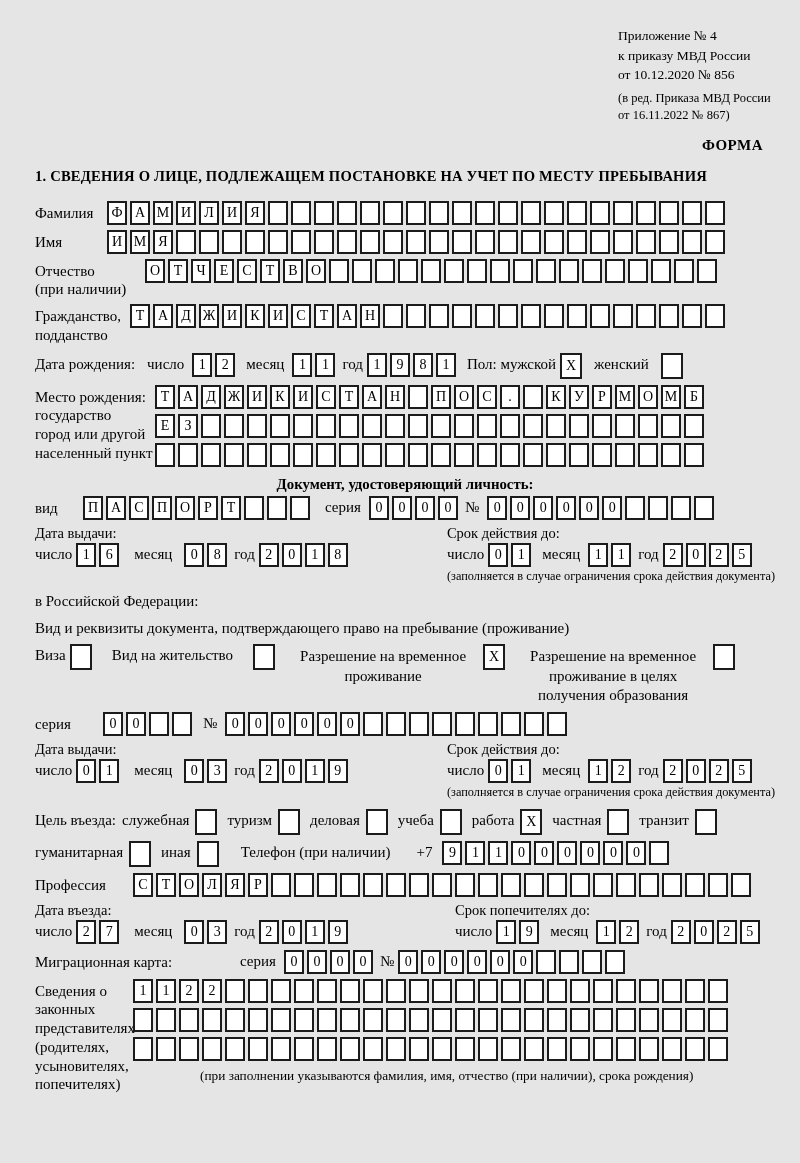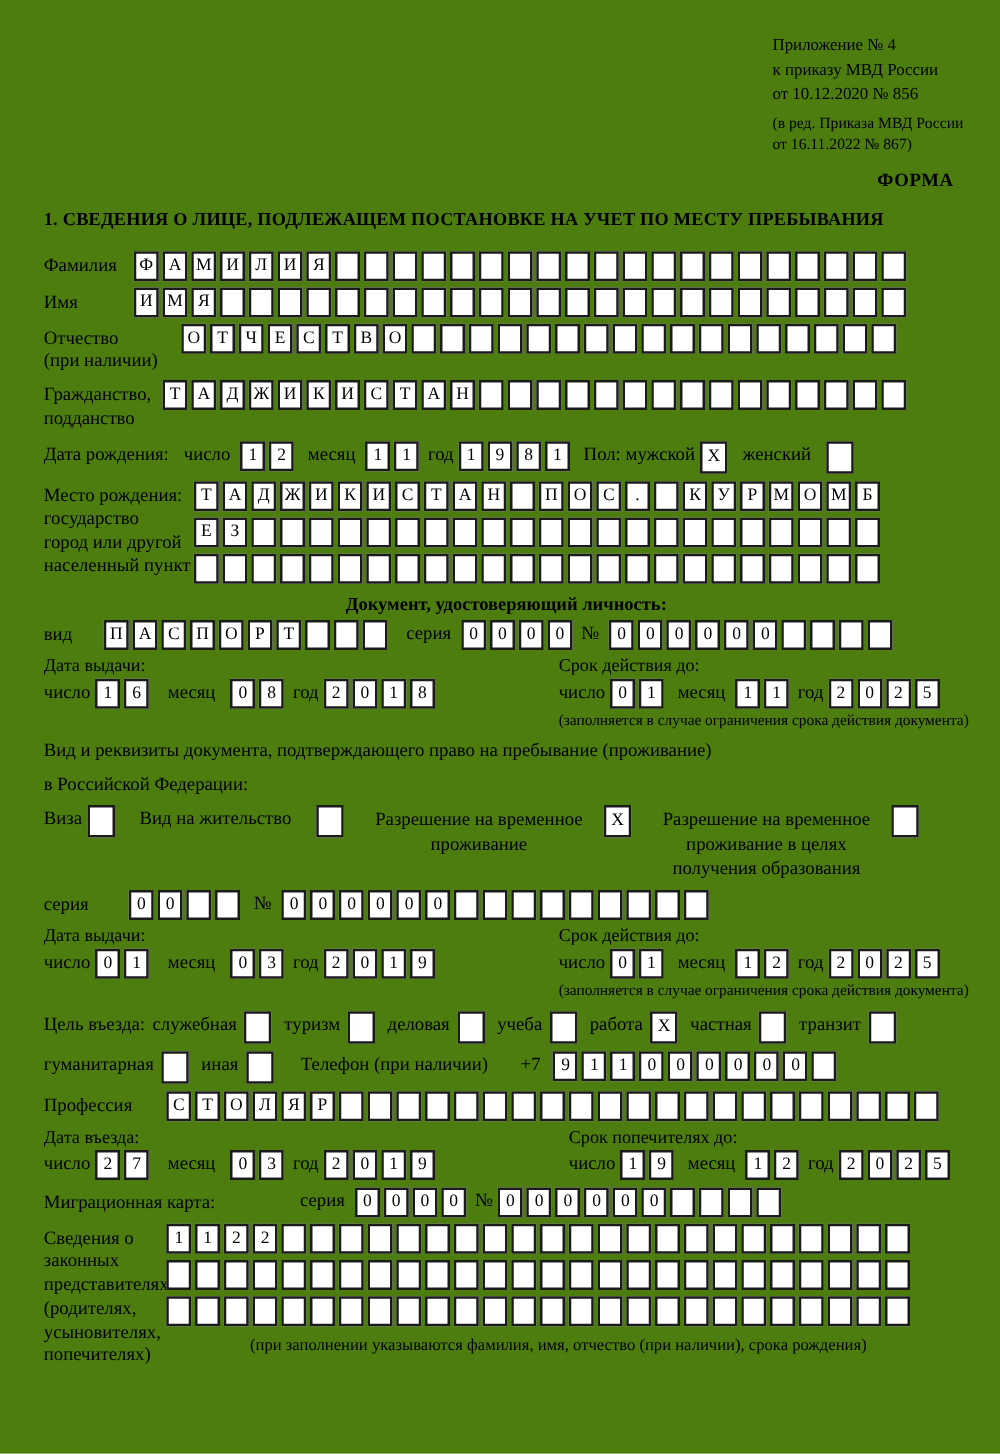--- a/index.html
+++ b/index.html
@@ -1,18 +1,18 @@
 <!DOCTYPE html>
 <html><head>
 <meta charset="utf-8">
 <style>
   * { margin:0; padding:0; box-sizing:border-box; }
   html,body { background:#fff; }
   .page {
-    width:800px; height:1163px; background:#4d7c0f; color:#000;
+    width:800px; height:1163px; background:#e5e5e5; color:#000;
     font-family:"Liberation Serif","DejaVu Serif",serif;
     font-size:15px; position:relative; overflow:hidden;
   }
   .content { padding:26px 25px 0 35px; }
 
   
   .appendix { margin-left:583px; width:185px; font-size:13.5px; line-height:1.45; }
   .appendix .small { font-size:12.5px; margin-top:5px; line-height:1.4; }
   .forma { text-align:right; padding-right:12px; font-weight:bold; font-size:15px; margin-top:12px; letter-spacing:.5px; }
 
@@ -437,22 +437,22 @@
               <span class="cell">2</span>
               <span class="cell">0</span>
               <span class="cell">2</span>
               <span class="cell">5</span>
             </span>
         </div>
         <div class="date-note">(заполняется в случае ограничения срока действия документа)</div>
       </div>
     </div>
 
+    <div class="plain-line">в Российской Федерации:</div>
     <div class="plain-line">Вид и реквизиты документа, подтверждающего право на пребывание (проживание)</div>
-    <div class="plain-line">в Российской Федерации:</div>
 
     <div class="permit-row">
       <span class="inline-lbl">Виза</span>
         <span class="gap4"></span>
       <span class="cb"></span>
         <span class="gap20"></span>
       <span class="inline-lbl">Вид на жительство</span>
         <span class="gap20"></span>
       <span class="cb"></span>
         <span class="gap20"></span>

